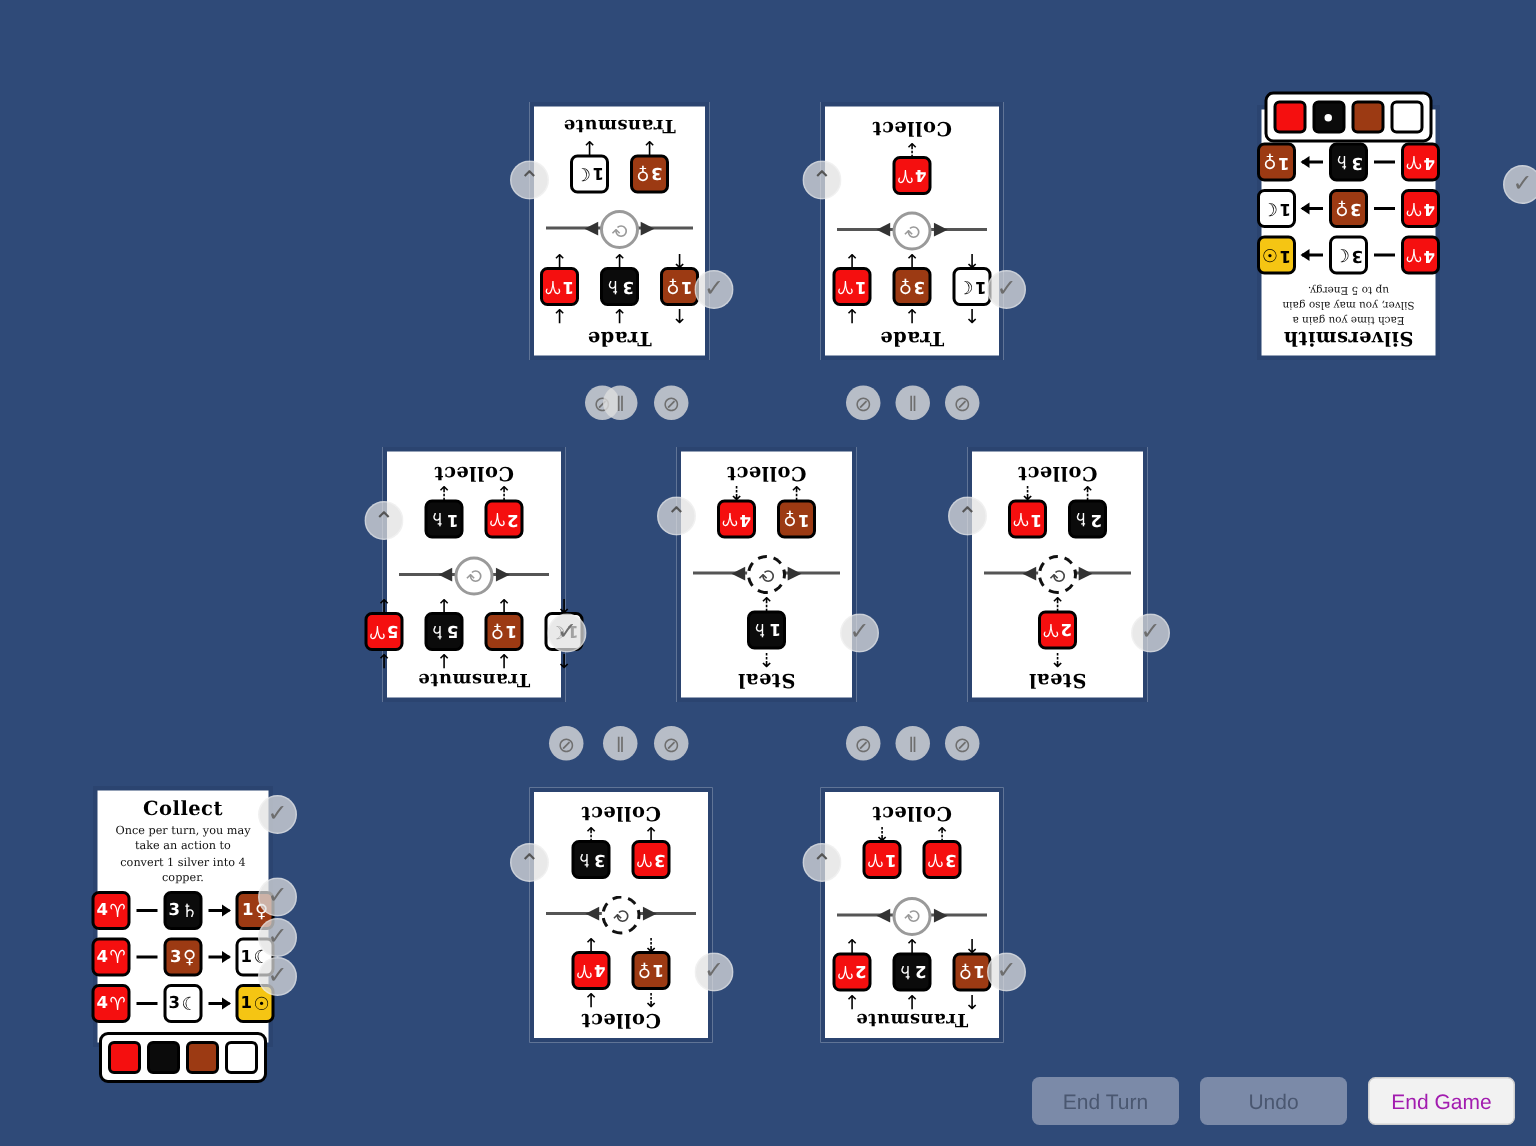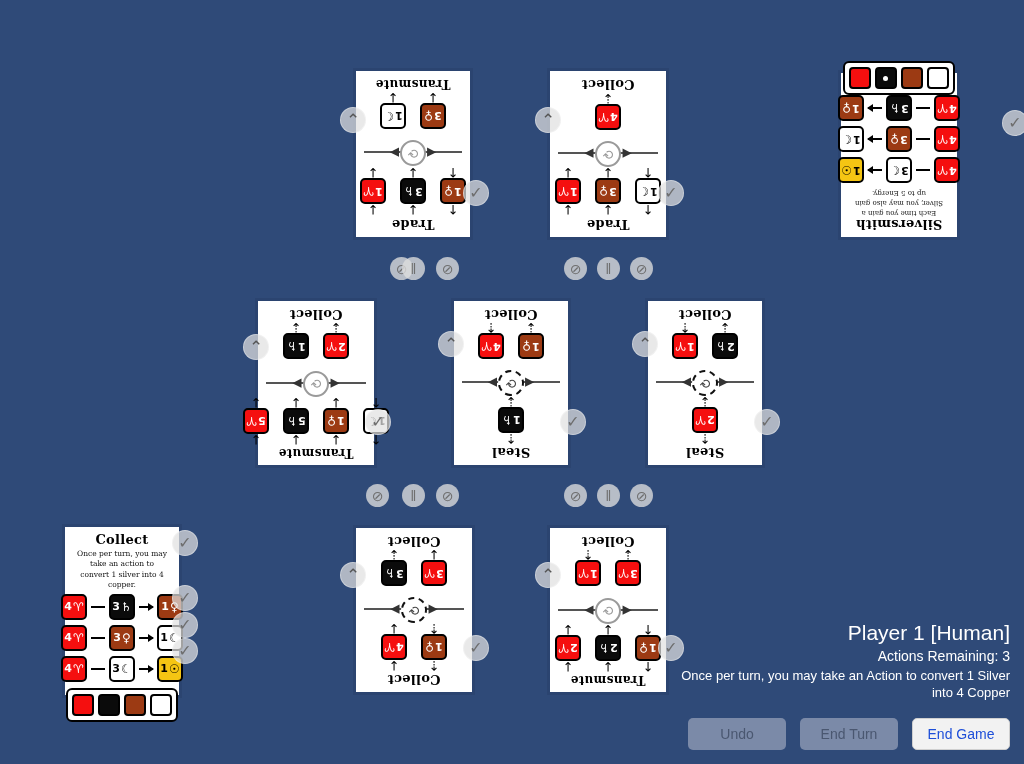--- a/index.html
+++ b/index.html
@@ -156,21 +156,21 @@
   .hud .pname{font-size:21px;line-height:1.25;}
   .hud .actions{font-size:14px;line-height:1.5;}
   .hud .hint{font-size:13px;line-height:1.35;max-width:330px;margin-left:auto;}
   .btnbar{position:absolute;right:14px;bottom:14px;display:flex;gap:14px;}
   .btn{
     min-width:98px;padding:7px 14px;border-radius:5px;
     font-size:14px;text-align:center;box-sizing:border-box;
     border:1px solid transparent;
   }
   .btn.ghost{background:#7b8aa8;color:#4a5770;}
-  .btn.light{background:#f2f2f2;color:#1d4ed8;border-color:#cfcfcf;}
+  .btn.light{background:#f2f2f2;color:#a21caf;border-color:#cfcfcf;}
 </style>
 </head>
 <body>
 
 <div class="board">
   <div id="cards-layer">
       <div class="card flipped" style="left: 353px; top: 68px; width: 120px; height: 172px;">
         <div class="card-inner">
           <div class="card-title">Trade</div>
           <div class="tokrow">
@@ -672,24 +672,19 @@
       <div class="coin" style="left: 597px; top: 257px;">‖</div>
       <div class="coin" style="left: 630px; top: 257px;">⊘</div>
       <div class="coin" style="left: 366px; top: 484px;">⊘</div>
       <div class="coin" style="left: 402px; top: 484px;">‖</div>
       <div class="coin" style="left: 436px; top: 484px;">⊘</div>
       <div class="coin" style="left: 564px; top: 484px;">⊘</div>
       <div class="coin" style="left: 597px; top: 484px;">‖</div>
       <div class="coin" style="left: 630px; top: 484px;">⊘</div>
     </div>
 
-  <div class="hud">
-    <div class="pname">Player 1 [Human]</div>
-    <div class="actions">Actions Remaining: 3</div>
-    <div class="hint">Once per turn, you may take an Action to convert 1 Silver into 4 Copper</div>
-  </div>
 
   <div class="btnbar">
+    <div class="btn ghost">End Turn</div>
     <div class="btn ghost">Undo</div>
-    <div class="btn ghost">End Turn</div>
     <div class="btn light">End Game</div>
   </div>
 </div>
 
 </body></html>

